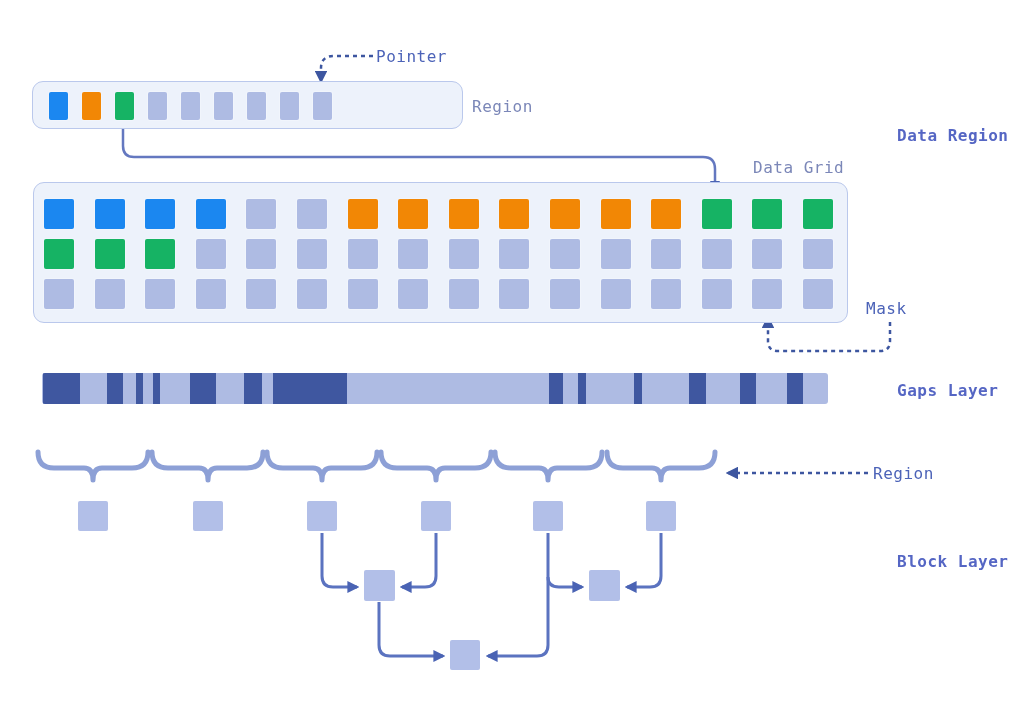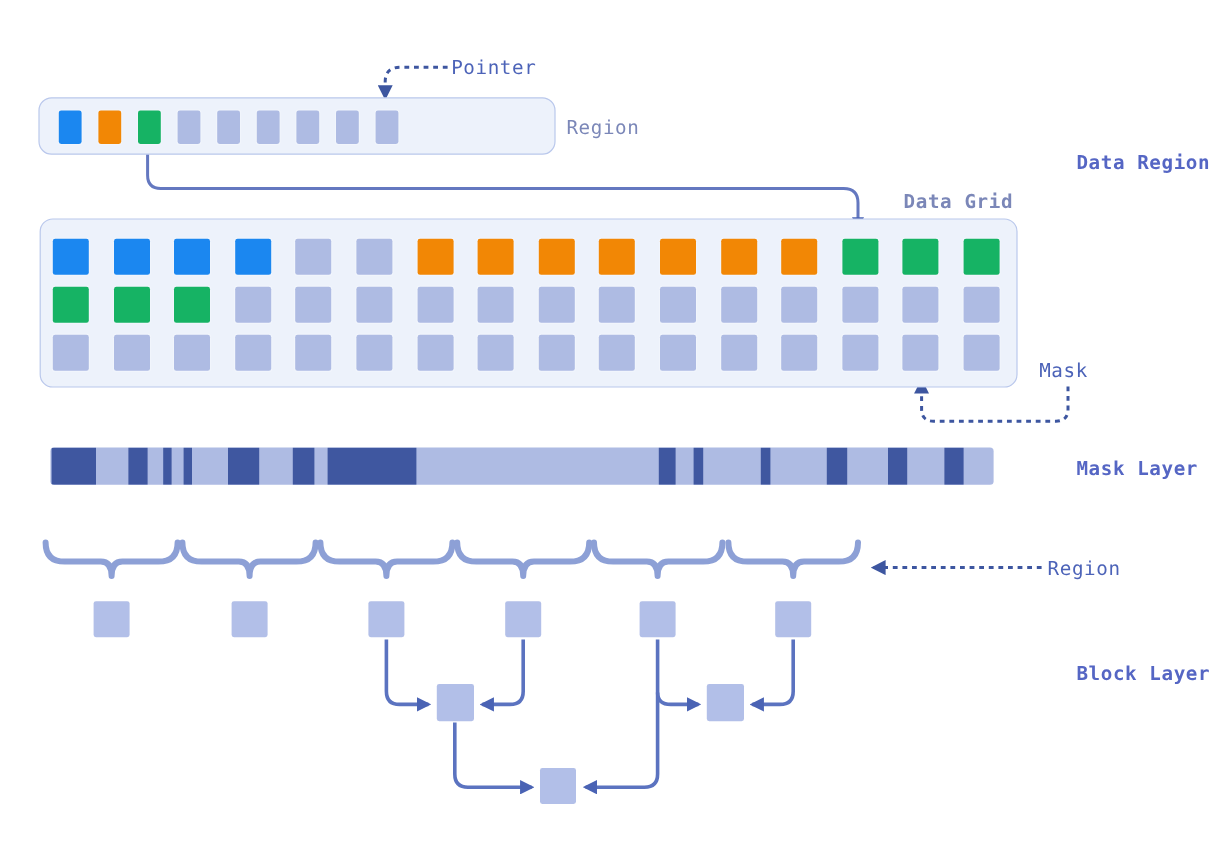--- a/index.html
+++ b/index.html
@@ -154,20 +154,20 @@
   <div class="gap-sq" style="left:307px;top:501px;width:30px;height:30px;"></div>
   <div class="gap-sq" style="left:421px;top:501px;width:30px;height:30px;"></div>
   <div class="gap-sq" style="left:533px;top:501px;width:30px;height:30px;"></div>
   <div class="gap-sq" style="left:646px;top:501px;width:30px;height:30px;"></div>
   <div class="gap-sq" style="left:364px;top:570px;width:31px;height:31px;"></div>
   <div class="gap-sq" style="left:589px;top:570px;width:31px;height:31px;"></div>
   <div class="gap-sq" style="left:450px;top:640px;width:30px;height:30px;"></div>
 
   <div class="lbl lbl-anno" style="left:376px;top:47px;">Pointer</div>
   <div class="lbl lbl-muted" style="left:472px;top:97px;">Region</div>
-  <div class="lbl lbl-muted" style="left:753px;top:158px;font-weight:bold;">Data Grid</div>
+  <div class="lbl lbl-muted" style="left:753px;top:158px;">Data Grid</div>
   <div class="lbl lbl-layer" style="left:897px;top:126px;">Data Region</div>
   <div class="lbl lbl-anno" style="left:866px;top:299px;">Mask</div>
-  <div class="lbl lbl-layer" style="left:897px;top:381px;">Mask Layer</div>
+  <div class="lbl lbl-layer" style="left:897px;top:381px;">Gaps Layer</div>
   <div class="lbl lbl-anno" style="left:873px;top:464px;">Region</div>
   <div class="lbl lbl-layer" style="left:897px;top:552px;">Block Layer</div>
 
 </div>
 
 </body></html>

